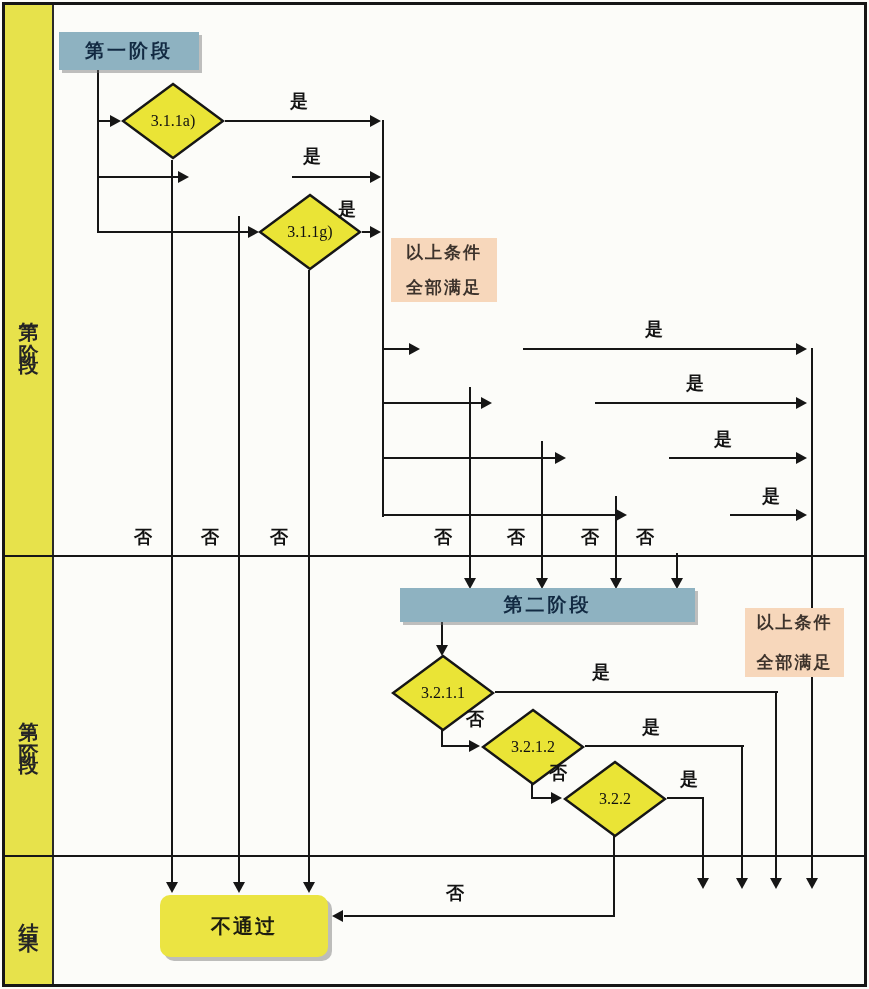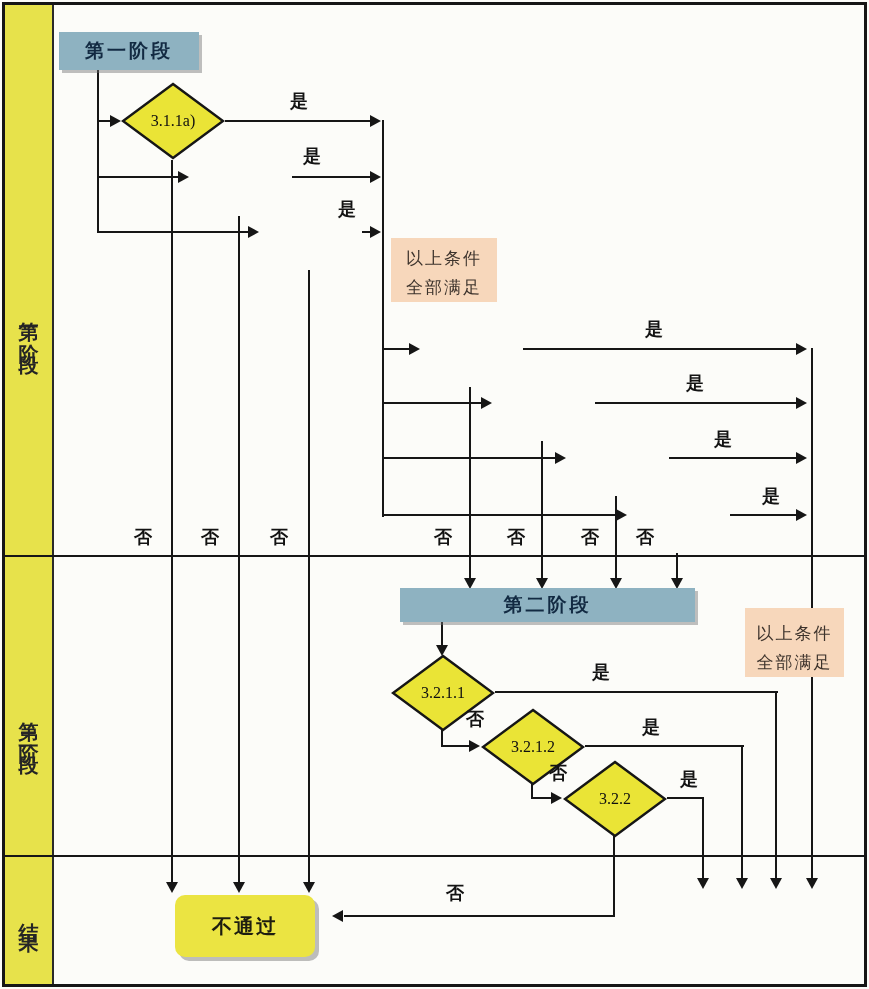--- a/index.html
+++ b/index.html
@@ -20,22 +20,22 @@
   .side-label{position:absolute;left:5px;width:49px;display:flex;align-items:center;justify-content:center;
     writing-mode:vertical-rl;text-orientation:upright;letter-spacing:11px;font-weight:bold;font-size:20px;color:#252525;z-index:2;}
   .divider{position:absolute;left:5px;width:859px;height:2px;background:var(--line);z-index:1;}
   .hl{position:absolute;height:2px;background:var(--line);z-index:2;}
   .vl{position:absolute;width:2px;background:var(--line);z-index:2;}
   .ar{position:absolute;width:0;height:0;border-top:6px solid transparent;border-bottom:6px solid transparent;border-left:11px solid var(--line);z-index:3;}
   .al{position:absolute;width:0;height:0;border-top:6px solid transparent;border-bottom:6px solid transparent;border-right:11px solid var(--line);z-index:3;}
   .ad{position:absolute;width:0;height:0;border-left:6px solid transparent;border-right:6px solid transparent;border-top:11px solid var(--line);z-index:3;}
   .stagebox{position:absolute;background:var(--blue);box-shadow:3px 3px 0 rgba(115,115,115,.45);
     display:flex;align-items:center;justify-content:center;font-weight:bold;font-size:19px;color:#122a42;letter-spacing:3px;z-index:4;}
-  .note{position:absolute;background:var(--pink);color:#3d332c;font-weight:normal;font-size:17px;letter-spacing:2px;
-    line-height:29px;text-align:center;display:flex;flex-direction:column;justify-content:flex-end;z-index:5;}
+  .note{position:absolute;background:var(--pink);color:#3d332c;font-weight:bold;font-size:17px;letter-spacing:2px;
+    line-height:29px;text-align:center;display:flex;flex-direction:column;justify-content:space-between;z-index:5;}
   .result{position:absolute;border-radius:10px;display:flex;align-items:center;justify-content:center;
     font-weight:bold;font-size:20px;letter-spacing:2px;z-index:4;}
   .result.fail{background:var(--fail-yellow);color:#1d1d10;box-shadow:4px 4px 0 rgba(125,125,125,.5);}
   .result.pass{background:var(--green);color:#22330f;box-shadow:4px 4px 0 rgba(125,125,125,.5);}
   .diamond{position:absolute;width:104px;height:78px;z-index:4;}
   .diamond svg{position:absolute;inset:0;}
   .diamond polygon{fill:var(--diamond-yellow);stroke:var(--line);stroke-width:2.5;}
   .dlabel{position:absolute;inset:0;display:flex;align-items:center;justify-content:center;
     font-family:"Liberation Serif",serif;font-size:16px;color:#101010;}
   .lbl{position:absolute;font-weight:bold;font-size:18px;color:#131313;z-index:5;line-height:1;}
@@ -59,21 +59,21 @@
 
   <div class="note" style="left:391px;top:238px;width:106px;height:64px;">
     <span>以上条件</span>
     <span>全部满足</span>
   </div>
   <div class="note" style="left:745px;top:608px;width:99px;height:69px;">
     <span>以上条件</span>
     <span>全部满足</span>
   </div>
 
-  <div class="result fail" style="left:175px;top:895px;width:140px;height:62px;">不通过</div>
+  <div class="result fail" style="left:160px;top:895px;width:168px;height:62px;">不通过</div>
 
   <div class="vl" style="left:97px;top:70px;height:163px;"></div>
   <div class="hl" style="left:97px;top:120px;width:15px;"></div>
   <div class="ar" style="left:110px;top:115px;"></div>
   <div class="hl" style="left:97px;top:176px;width:83px;"></div>
   <div class="ar" style="left:178px;top:171px;"></div>
   <div class="hl" style="left:97px;top:231px;width:153px;"></div>
   <div class="ar" style="left:248px;top:226px;"></div>
 
   <div class="hl" style="left:225px;top:120px;width:146px;"></div>
@@ -145,20 +145,26 @@
 
   <div class="vl" style="left:613px;top:836px;height:81px;"></div>
   <div class="hl" style="left:344px;top:915px;width:271px;"></div>
   <div class="al" style="left:332px;top:910px;"></div>
 
   <div class="diamond" style="left:121px;top:82px;">
     <svg viewBox="0 0 104 78">
         <polygon points="52,2 102,39 52,76 2,39"></polygon>
       </svg>
     <span class="dlabel">3.1.1a)</span>
+  </div>
+  <div class="diamond" style="left:258px;top:193px;">
+    <svg viewBox="0 0 104 78">
+        <polygon points="52,2 102,39 52,76 2,39"></polygon>
+      </svg>
+    <span class="dlabel">3.1.1g)</span>
   </div>
   <div class="diamond" style="left:391px;top:654px;">
     <svg viewBox="0 0 104 78">
         <polygon points="52,2 102,39 52,76 2,39"></polygon>
       </svg>
     <span class="dlabel">3.2.1.1</span>
   </div>
   <div class="diamond" style="left:481px;top:708px;">
     <svg viewBox="0 0 104 78">
         <polygon points="52,2 102,39 52,76 2,39"></polygon>

